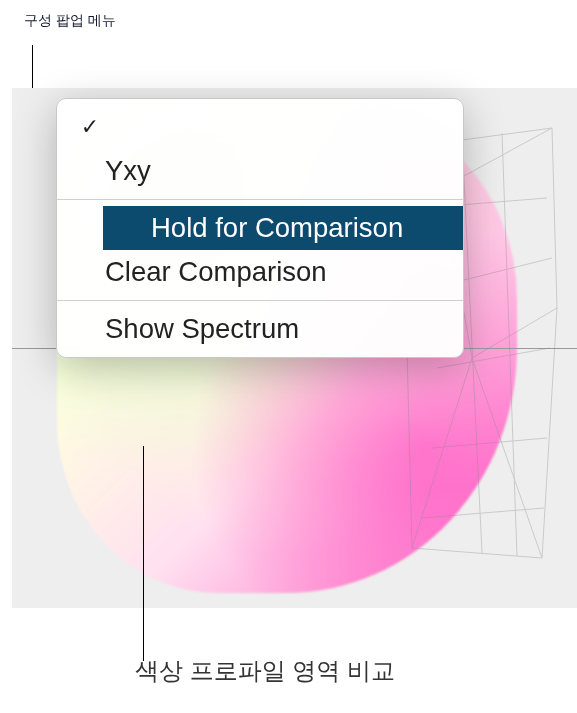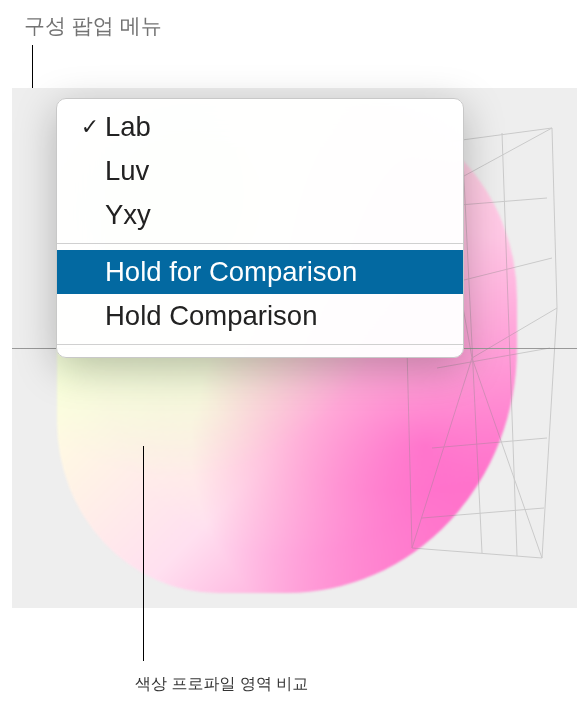--- a/index.html
+++ b/index.html
@@ -12,30 +12,30 @@
       height: 713px;
       background: #fff;
       font-family: -apple-system, BlinkMacSystemFont, "Helvetica Neue", Arial, sans-serif;
       position: relative;
       overflow: hidden;
     }
     .annotation-top {
       position: absolute;
       top: 12px;
       left: 24px;
-      font-size: 21px;
-      color: #737373;
+      font-size: 14px;
+      color: #0f172a;
       font-weight: 400;
       text-align: center;
     }
     .annotation-bottom {
       position: absolute;
-      bottom: 18px;
+      bottom: 26px;
       left: 135px;
-      font-size: 16px;
+      font-size: 24px;
       color: #333;
       font-weight: 400;
     }
     .callout-line-top {
       position: absolute;
       top: 45px;
       left: 32px;
       width: 1px;
       height: 50px;
       background: #000;
@@ -113,22 +113,23 @@
     .menu-item {
       display: flex;
       align-items: center;
       padding: 4px 18px 4px 18px;
       font-size: 27.5px;
       color: #222;
       cursor: default;
       min-height: 44px;
     }
     .menu-item.highlighted {
-      background: #0369a1;
+      background: #0c4a6e;
       color: #fff;
+      margin-left: 46px;
     }
     .check-col {
       width: 30px;
       display: inline-flex;
       align-items: center;
       justify-content: center;
       flex-shrink: 0;
     }
     .check-mark {
       font-size: 22px;
@@ -168,40 +169,39 @@
       <path d="M 120 25 L 135 448"></path>
     </g>
   </svg>
 </div>
 
 <div class="popup-menu">
   <div class="menu-item">
     <span class="check-col">
         <span class="check-mark">✓</span>
       </span>
-    <span class="menu-label">Lab</span>
-  </div>
-  <div class="menu-item">
-    <span class="check-col"></span>
-    <span class="menu-label">Luv</span>
   </div>
   <div class="menu-item">
     <span class="check-col"></span>
     <span class="menu-label">Yxy</span>
   </div>
 
   <div class="separator"></div>
 
   <div class="menu-item highlighted">
     <span class="check-col"></span>
     <span class="menu-label">Hold for Comparison</span>
   </div>
   <div class="menu-item">
     <span class="check-col"></span>
-    <span class="menu-label">Hold Comparison</span>
+    <span class="menu-label">Clear Comparison</span>
   </div>
 
   <div class="separator"></div>
 
+  <div class="menu-item">
+    <span class="check-col"></span>
+    <span class="menu-label">Show Spectrum</span>
+  </div>
 </div>
 
 <div class="callout-line-bottom"></div>
 <div class="annotation-bottom">색상 프로파일 영역 비교</div>
 
 </body></html>

